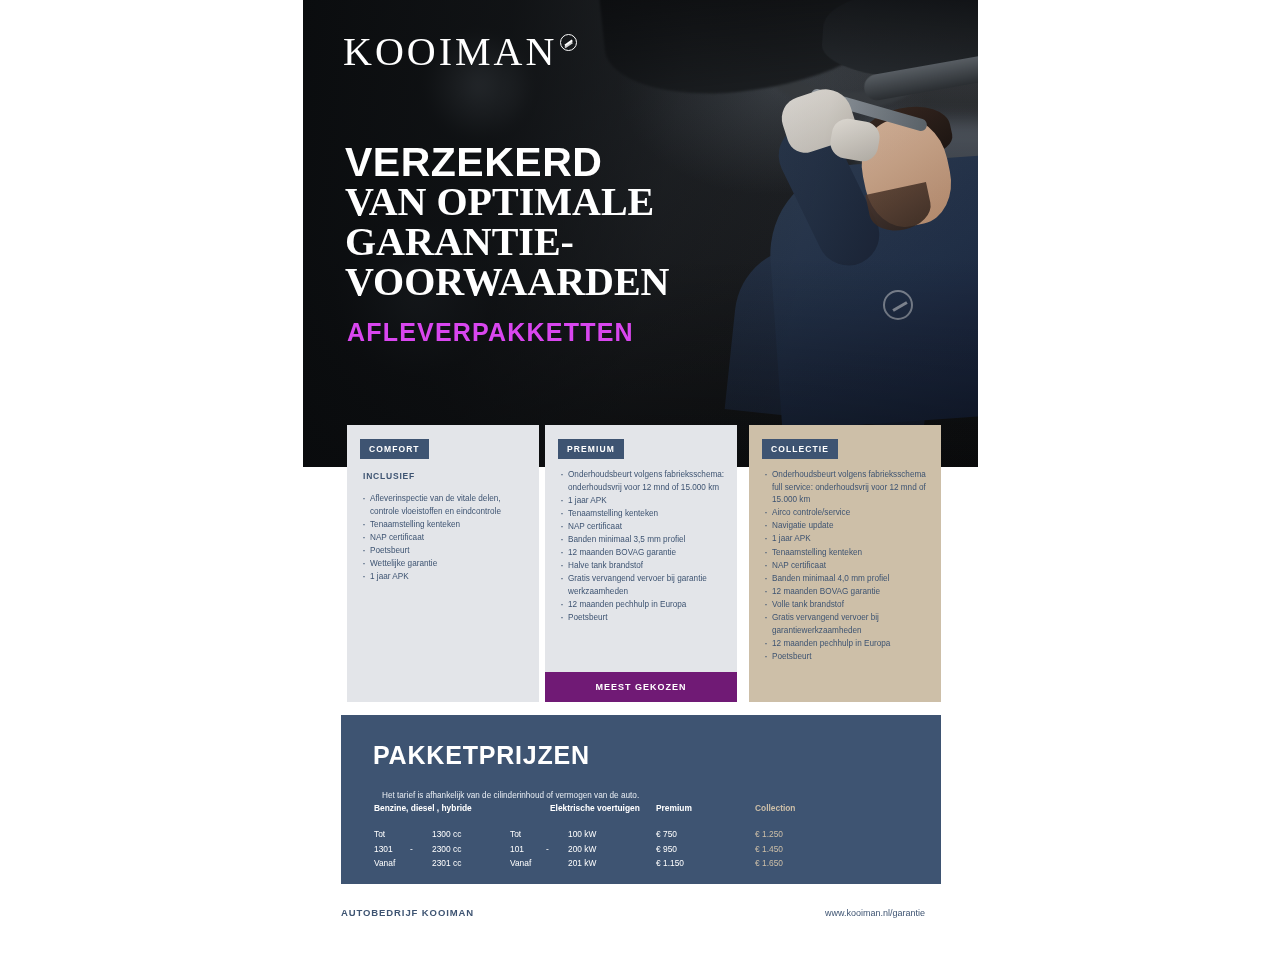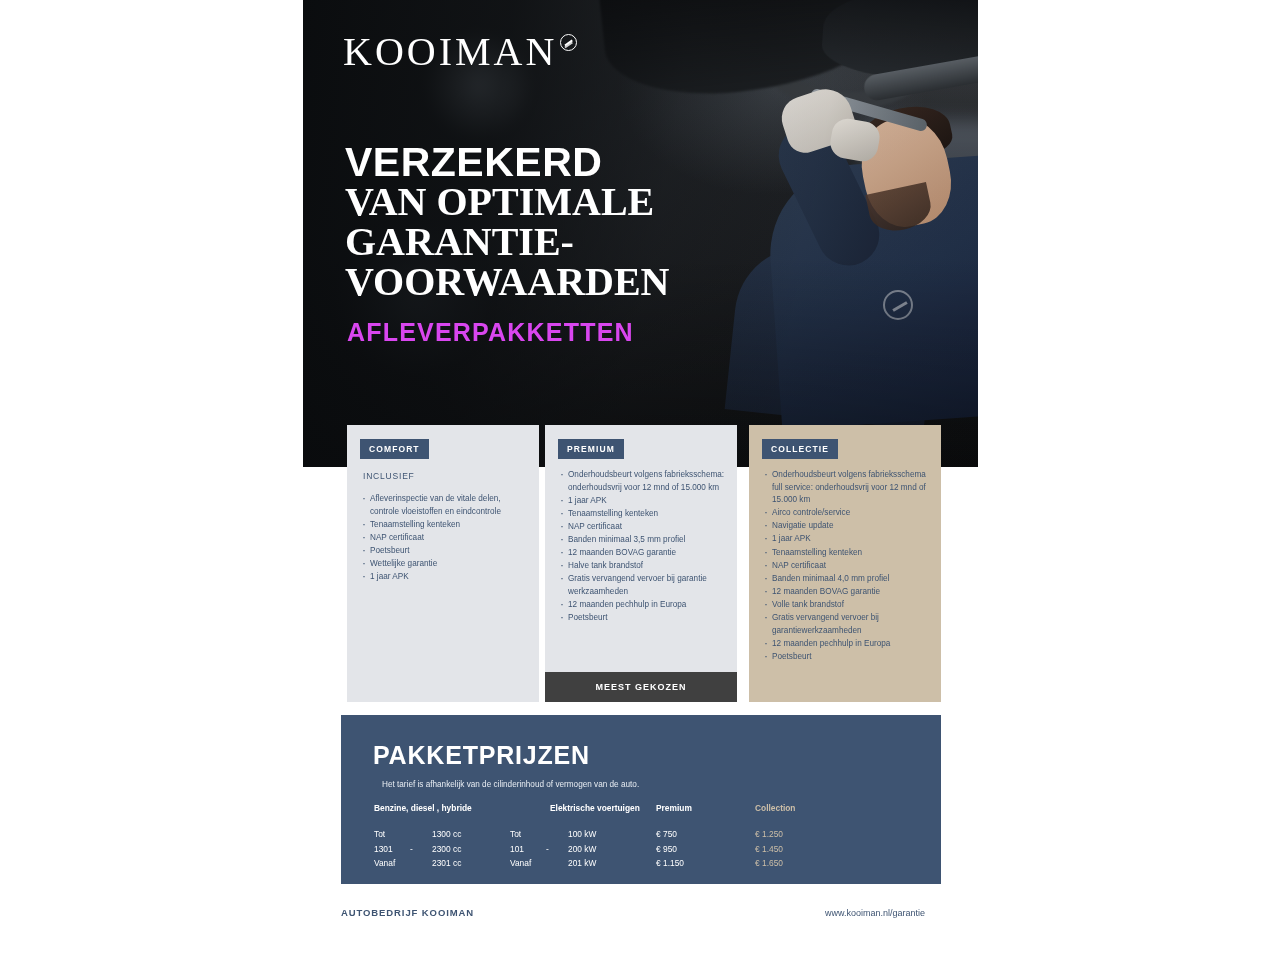--- a/index.html
+++ b/index.html
@@ -234,21 +234,21 @@
     font-weight: bold;
     letter-spacing: 1.1px;
     padding: 5px 9px 5px 9px;
   }
   .card--collectie .card-tag { background: #3e5472; }
 
   .card-inclusief {
     position: absolute; left: 16px; top: 46px;
     color: #3e5472;
     font-size: 8.5px;
-    font-weight: normal;
+    font-weight: bold;
     letter-spacing: 0.8px;
   }
 
   .card-list {
     position: absolute;
     left: 15px;
     width: 166px;
     color: #3e5472;
     font-size: 8.2px;
     line-height: 12.6px;
@@ -266,21 +266,21 @@
     content: "·";
     position: absolute; left: 0; top: -2px;
     font-size: 12px;
     line-height: 14px;
     color: #3e5472;
   }
 
   .card-cta {
     position: absolute; left: 0; bottom: 0;
     width: 192px; height: 30px;
-    background: #404040;
+    background: #701a75;
     color: #ffffff;
     display: flex; align-items: center; justify-content: center;
     font-size: 9px;
     font-weight: bold;
     letter-spacing: 1px;
     border: none;
     cursor: pointer;
     font-family: "Liberation Sans", sans-serif;
   }
 
@@ -291,21 +291,21 @@
     background: #3e5472;
     color: #ffffff;
   }
   .prices-title {
     position: absolute; left: 32px; top: 26px;
     font-size: 25px;
     font-weight: bold;
     letter-spacing: 0.8px;
   }
   .prices-note {
-    position: absolute; left: 33px; top: 65px;
+    position: absolute; left: 33px; top: 76px;
     font-size: 8.2px;
     color: #e7ecf2;
     padding-left: 8px;
   }
   .price-table {
     position: absolute; left: 33px; top: 88px;
     width: 540px;
     font-size: 8.4px;
   }
   .pt-row { position: relative; height: 14.5px; }

